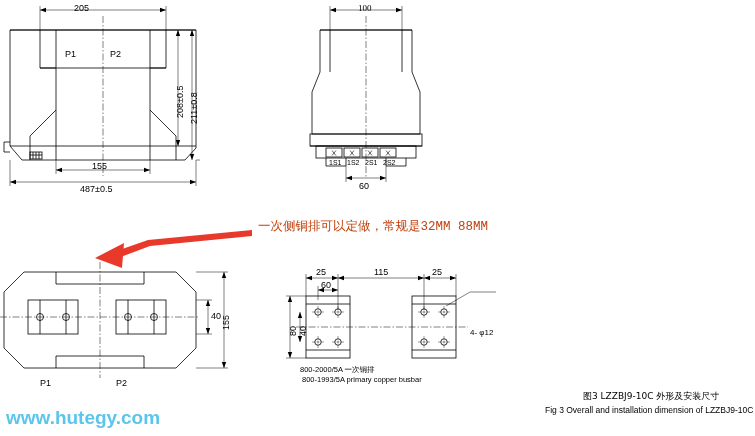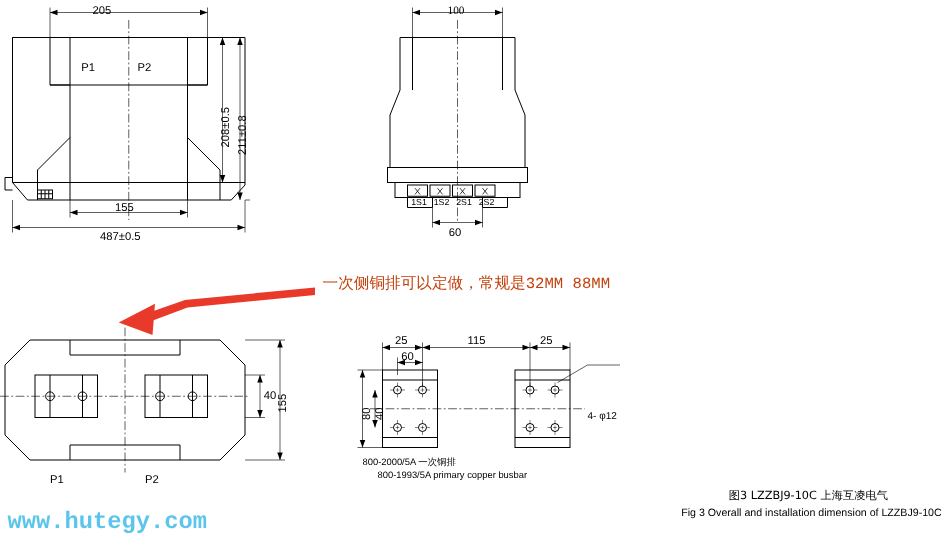--- a/index.html
+++ b/index.html
@@ -62,21 +62,21 @@
     letter-spacing: 1px;
     line-height: 1;
     white-space: nowrap;
   }
   .wm-sub {
     position: absolute;
     left: 6px;
     top: 408px;
     font-size: 19px;
     font-weight: bold;
-    font-family: Liberation Mono, monospace;
+    font-family: Liberation Sans, sans-serif;
     color: #53c2ea;
     letter-spacing: 0px;
     line-height: 1;
     white-space: nowrap;
     opacity: 0.95;
   }
   .busbar-cap {
     position: absolute;
     font-size: 7.5px;
     color: #000;
@@ -349,23 +349,23 @@
   <div class="lbl" style="left:116px; top:379px;">P2</div>
 
   <div class="lbl" style="left:316px; top:268px;">25</div>
   <div class="lbl" style="left:374px; top:268px;">115</div>
   <div class="lbl" style="left:432px; top:268px;">25</div>
   <div class="lbl" style="left:321px; top:281px;">60</div>
   <div class="lbl vert" style="left:299px; top:336px;">40</div>
   <div class="lbl vert" style="left:289px; top:336px;">80</div>
   <div class="lbl small" style="left:470px; top:283px;margin-top:46px;">4- φ12</div>
 
-  <div class="busbar-cap" style="left:290px; top:365px;">800-2000/5A 一次铜排</div>
+  <div class="busbar-cap" style="left:300px; top:365px;">800-2000/5A 一次铜排</div>
   <div class="busbar-cap" style="left:302px; top:375px;">800-1993/5A primary copper busbar</div>
 
   <div class="annot" style="left:258px; top:221px;">一次侧铜排可以定做，常规是32MM 88MM</div>
 
-  <div class="caption cn" style="left:583px; top:390px;">图3 LZZBJ9-10C 上海互凌电气</div>
+  <div class="caption cn" style="left:583px; top:390px;">图3 LZZBJ9-10C 外形及安装尺寸</div>
   <div class="caption" style="left:545px; top:405px;">Fig 3 Overall and installation dimension  of LZZBJ9-10C current transformer</div>
 
   <div class="wm-sub">www.hutegy.com</div>
 
 </div>
 
 </body></html>

